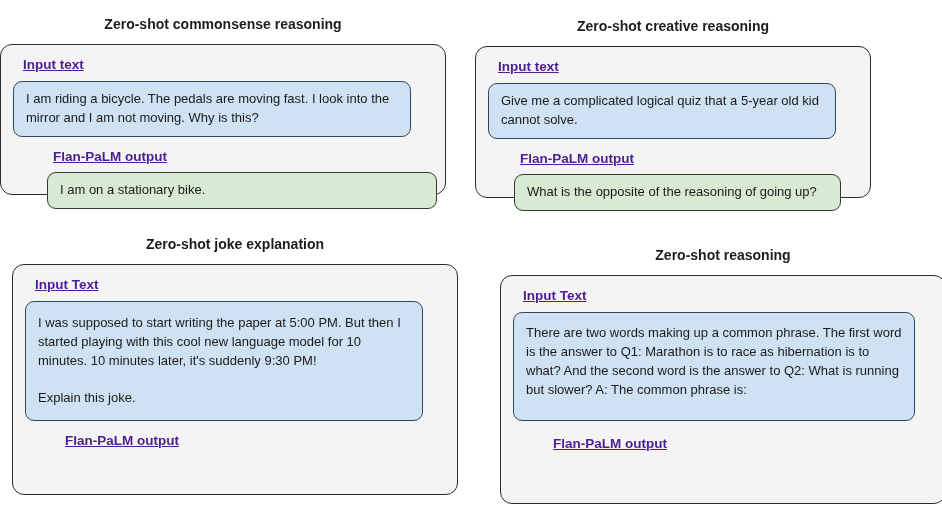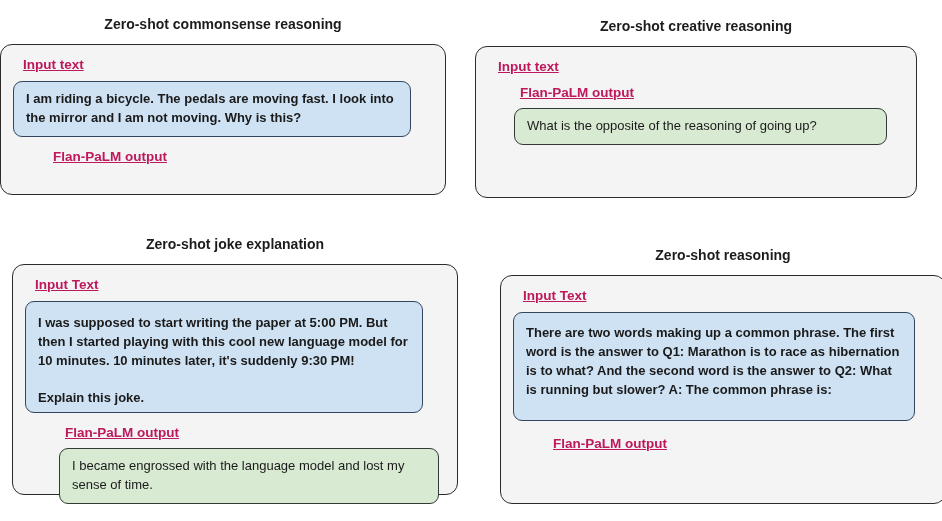--- a/index.html
+++ b/index.html
@@ -6,21 +6,21 @@
   body {
     width: 942px; height: 521px;
     background: #ffffff;
     font-family: "Liberation Sans", sans-serif;
     position: relative;
     color: #1b1b1b;
     overflow: hidden;
   }
   .quad { position: absolute; }
   .quad-tl { left: 0;  top: 14px;  width: 446px; }
-  .quad-tr { left: 475px; top: 16px;  width: 442px; }
+  .quad-tr { left: 475px; top: 16px;  width: 396px; }
   .quad-bl { left: 12px;  top: 234px; width: 446px; }
   .quad-br { left: 500px; top: 245px; width: 446px; }
 
   .panel-title {
     text-align: center;
     font-weight: bold;
     font-size: 14px;
     line-height: 20px;
     margin-bottom: 10px;
     color: #1c1c1c;
@@ -34,83 +34,83 @@
   }
   .panel-tl { height: 151px; }
   .panel-tr { height: 152px; }
   .panel-bl { height: 231px; }
   .panel-br { height: 229px; }
 
   .lbl {
     font-weight: bold;
     font-size: 13.5px;
     text-decoration: underline;
-    color: #be185d;
+    color: #4c1d95;
   }
   .lbl-in  { margin: 2px 0 9px 22px; }
   .lbl-out { margin: 11px 0 8px 52px; }
 
   .box {
     font-size: 13px;
     line-height: 1.45;
     border-radius: 9px;
     padding: 8px 12px;
     white-space: pre-line;
     color: #1a1a1a;
   }
   .box-in {
     background: #cfe2f3;
     border: 1.6px solid #33465c;
     margin: 0 34px 12px 12px;
-    font-weight: bold;
   }
   .box-out {
     background: #d9ead3;
     border: 1.6px solid #333a33;
     margin: 0 12px 0 46px;
   }
   
-  .quad-bl .box-in { padding-top: 12px; padding-bottom: 4px; }
+  .quad-bl .box-in { padding-top: 12px; padding-bottom: 12px; }
   .quad-br .box-in { padding-top: 11px; padding-bottom: 21px; margin-right: 30px; }
   .quad-br .lbl-out { margin-top: 15px; margin-bottom: 11px; }
   .quad-bl .box-out { margin-right: 18px; }
   .quad-tl .box-out { margin-right: 8px; }
   .quad-tr .box-out { margin-right: 29px; margin-left: 38px; }
   .quad-tr .lbl-out { margin-left: 44px; }
 </style>
 </head>
 <body>
 
 <div class="quad quad-tl">
   <div class="panel-title">Zero-shot commonsense reasoning</div>
   <div class="panel panel-tl">
     <div class="lbl lbl-in">Input text</div>
     <div class="box box-in">I am riding a bicycle. The pedals are moving fast. I look into the mirror and I am not moving. Why is this?</div>
     <div class="lbl lbl-out">Flan-PaLM output</div>
+    <div class="box box-out">I am on a stationary bike.</div>
   </div>
 </div>
 
 <div class="quad quad-tr">
   <div class="panel-title">Zero-shot creative reasoning</div>
   <div class="panel panel-tr">
     <div class="lbl lbl-in">Input text</div>
+    <div class="box box-in">Give me a complicated logical quiz that a 5-year old kid cannot solve.</div>
     <div class="lbl lbl-out">Flan-PaLM output</div>
     <div class="box box-out">What is the opposite of the reasoning of going up?</div>
   </div>
 </div>
 
 <div class="quad quad-bl">
   <div class="panel-title">Zero-shot joke explanation</div>
   <div class="panel panel-bl">
     <div class="lbl lbl-in">Input Text</div>
     <div class="box box-in">I was supposed to start writing the paper at 5:00 PM. But then I started playing with this cool new language model for 10 minutes. 10 minutes later, it's suddenly 9:30 PM!
 
 Explain this joke.</div>
     <div class="lbl lbl-out">Flan-PaLM output</div>
-    <div class="box box-out">I became engrossed with the language model and lost my sense of time.</div>
   </div>
 </div>
 
 <div class="quad quad-br">
   <div class="panel-title">Zero-shot reasoning</div>
   <div class="panel panel-br">
     <div class="lbl lbl-in">Input Text</div>
     <div class="box box-in">There are two words making up a common phrase. The first word is the answer to Q1: Marathon is to race as hibernation is to what? And the second word is the answer to Q2: What is running but slower? A: The common phrase is:</div>
     <div class="lbl lbl-out">Flan-PaLM output</div>
   </div>

